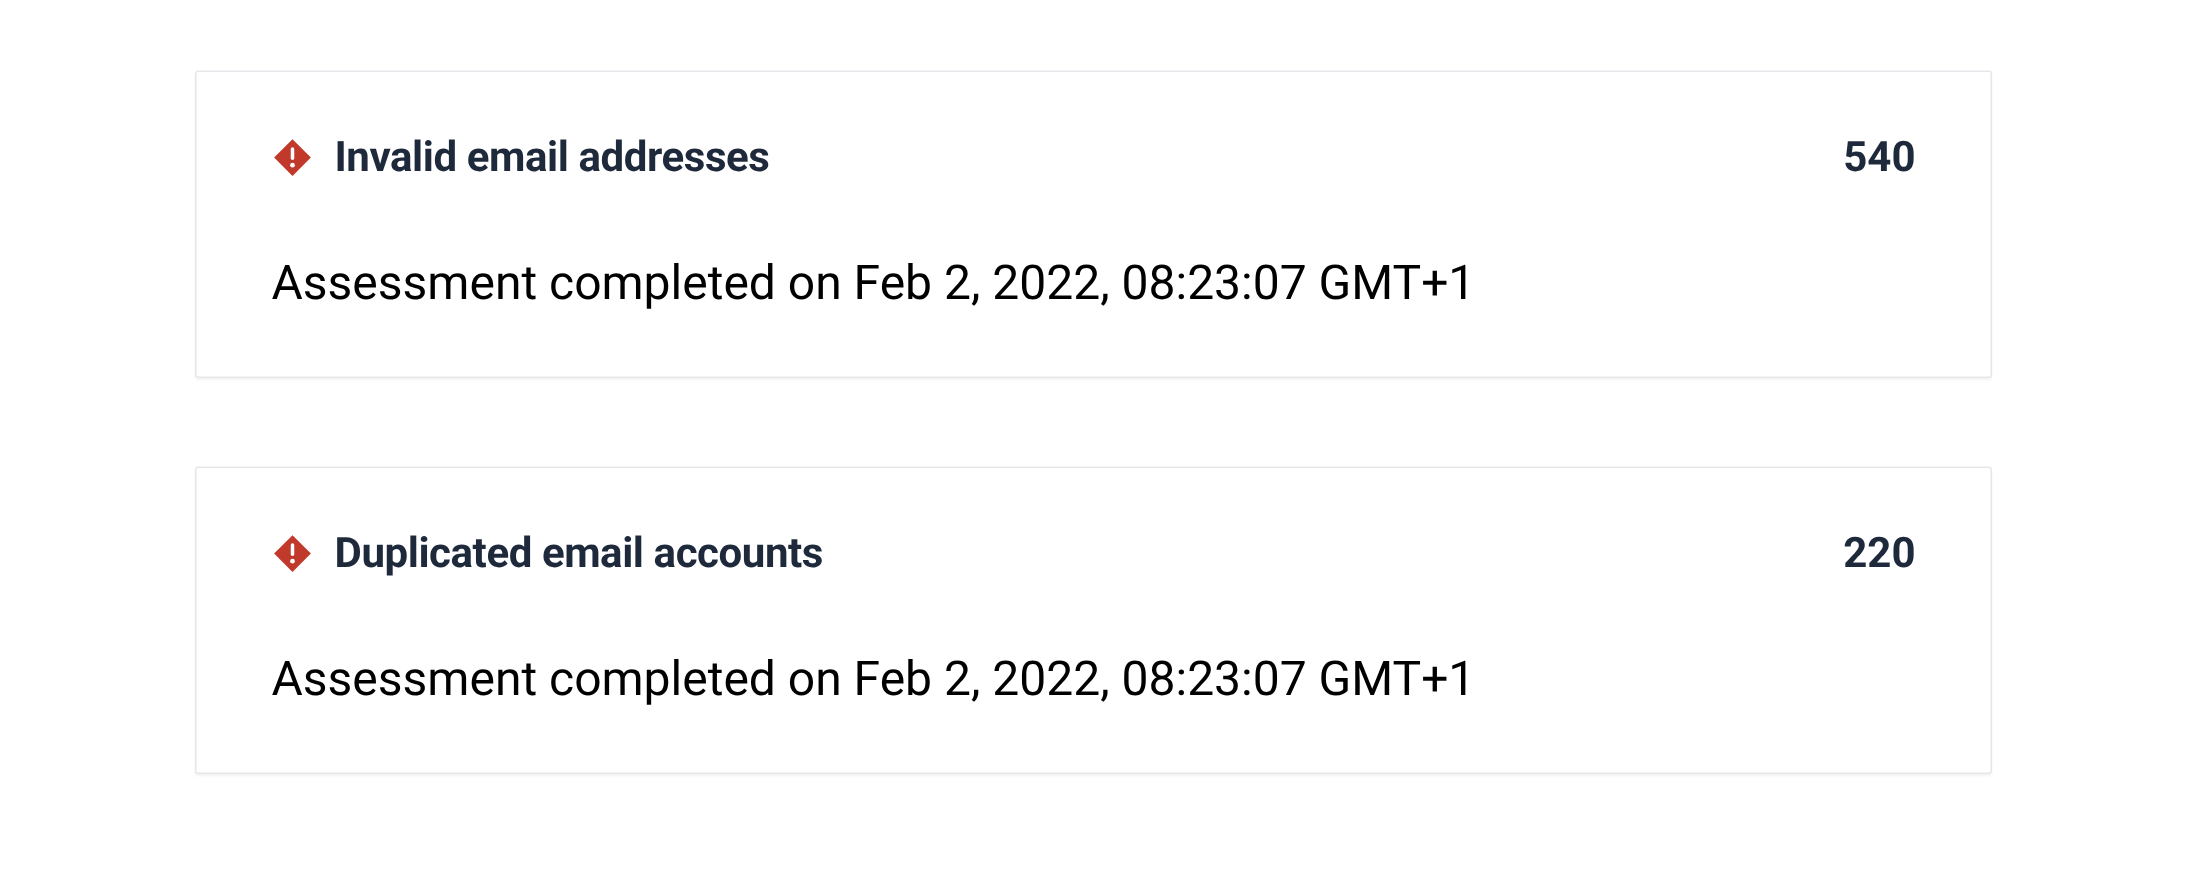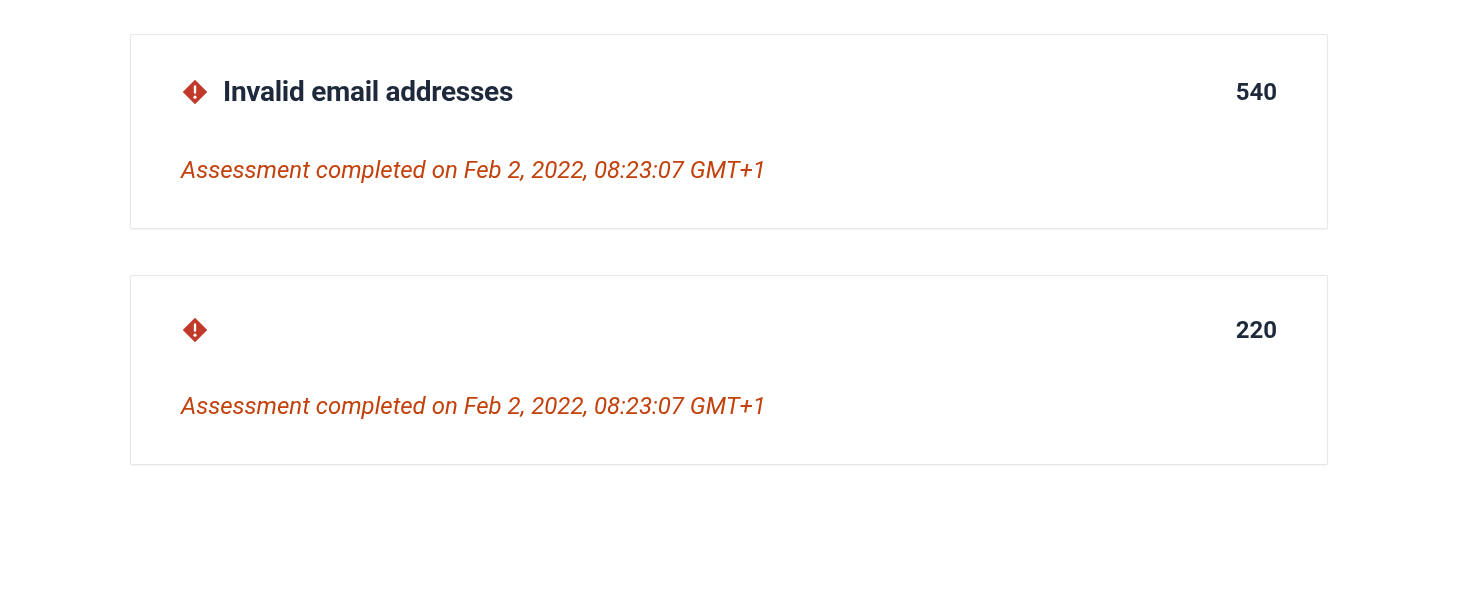--- a/index.html
+++ b/index.html
@@ -19,20 +19,21 @@
       flex-direction: column;
       gap: 46px;
     }
     .card {
       background: #ffffff;
       border: 1px solid #e5e7eb;
       border-radius: 2px;
       box-shadow: 0 1px 2px rgba(0,0,0,0.05);
       padding: 40px 50px 44px 50px;
       cursor: pointer;
+      margin-top: 13px;
     }
     .card-header {
       display: flex;
       align-items: center;
       justify-content: space-between;
     }
     .card-title-group {
       display: flex;
       align-items: center;
       gap: 14px;
@@ -50,30 +51,29 @@
       height: 28px;
       display: block;
     }
     .card-title {
       font-size: 28px;
       font-weight: 700;
       color: #1e293b;
       letter-spacing: -0.01em;
     }
     .card-count {
-      font-size: 24px;
+      font-size: 28px;
       font-weight: 700;
       color: #1e293b;
     }
     .card-subtitle {
       margin-top: 48px;
-      font-size: 24px;
-      color: #c2410c;
+      font-size: 32px;
+      color: #000000;
       font-weight: 400;
-      font-style: italic;
     }
   </style>
 </head>
 <body>
 
 <div class="card-list">
 
   <div class="card">
     <div class="card-header">
       <div class="card-title-group">
@@ -94,19 +94,20 @@
   <div class="card">
     <div class="card-header">
       <div class="card-title-group">
         <span class="icon-wrap">
           <svg viewBox="0 0 24 24" aria-hidden="true">
             <path fill="#c0392b" d="M12 1.5 L22.5 12 L12 22.5 L1.5 12 Z"></path>
             <rect x="11" y="6.2" width="2" height="7.2" rx="1" fill="#ffffff"></rect>
             <circle cx="12" cy="16.4" r="1.35" fill="#ffffff"></circle>
           </svg>
         </span>
+        <span class="card-title">Duplicated email accounts</span>
       </div>
       <span class="card-count">220</span>
     </div>
     <div class="card-subtitle">Assessment completed on Feb 2, 2022, 08:23:07 GMT+1</div>
   </div>
 
 </div>
 
 </body></html>

